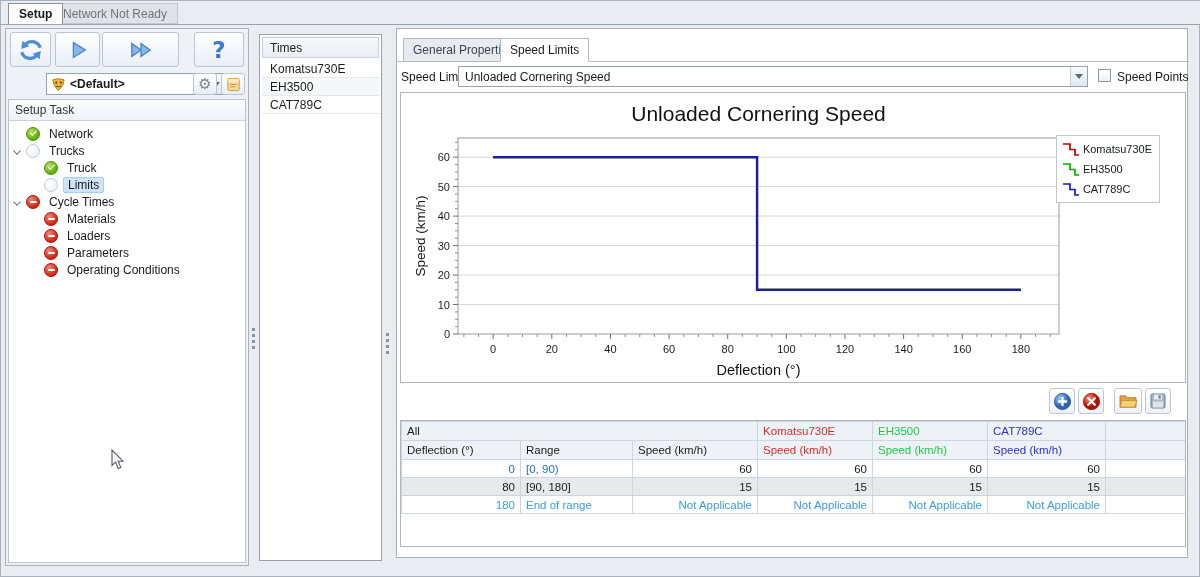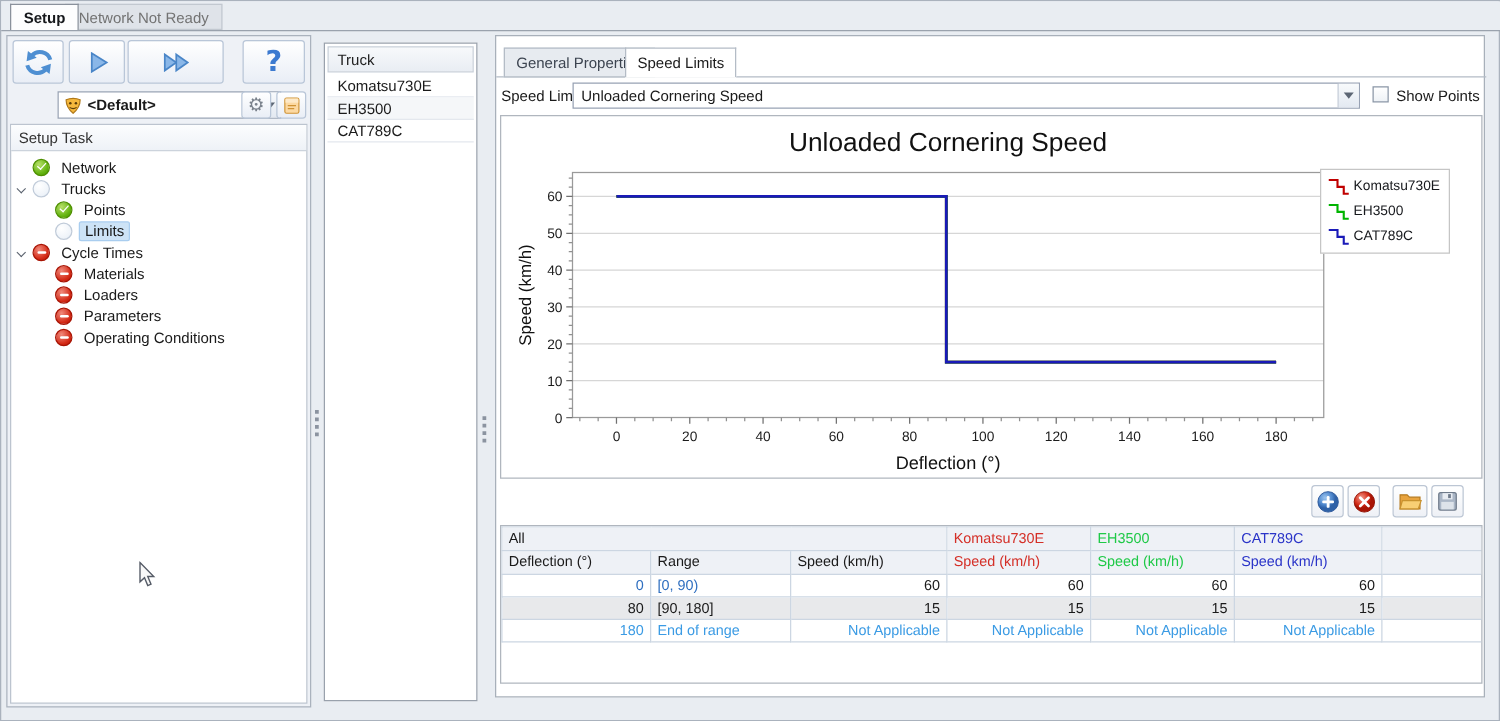--- a/index.html
+++ b/index.html
@@ -160,21 +160,21 @@
           <span class="ticon done"></span>
           <span class="tree-label">Network</span>
         </div>
         <div class="tree-row lvl1">
           <span class="chev"></span>
           <span class="ticon pending"></span>
           <span class="tree-label">Trucks</span>
         </div>
         <div class="tree-row lvl2">
           <span class="ticon done"></span>
-          <span class="tree-label">Points</span>
+          <span class="tree-label">Truck</span>
         </div>
         <div class="tree-row lvl2 selected">
           <span class="ticon pending"></span>
           <span class="tree-label">Limits</span>
         </div>
         <div class="tree-row lvl1">
           <span class="chev"></span>
           <span class="ticon blocked"></span>
           <span class="tree-label">Cycle Times</span>
         </div>
@@ -209,41 +209,41 @@
   <div class="vsplit" style="left:383px;">
     <div class="dots" style="top:305px;">
         <i></i>
         <i></i>
         <i></i>
         <i></i>
       </div>
   </div>
 
   <div class="truck-panel">
-    <div class="truck-header">Truck</div>
+    <div class="truck-header">Times</div>
     <div class="truck-row">Komatsu730E</div>
     <div class="truck-row alt">EH3500</div>
     <div class="truck-row">CAT789C</div>
   </div>
 
   <div class="right-panel">
     <div class="ptab-line"></div>
     <div class="ptab inactive">General Properties</div>
     <div class="ptab active">Speed Limits</div>
 
     <div class="sl-row">
       <span class="sl-label">Speed Limit</span>
       <div class="combo sl-combo">
         <span>Unloaded Cornering Speed</span>
         <div class="arrowbox">
             <div class="tri-down"></div>
           </div>
       </div>
       <div class="cb"></div>
-      <span class="cb-label">Show Points</span>
+      <span class="cb-label">Speed Points</span>
     </div>
 
     <div class="chart-box">
       <svg id="chart-svg" width="784" height="289" viewBox="0 0 784 289">
           <line x1="57" y1="211.5263157894737" x2="658" y2="211.5263157894737" stroke="#d6d6d6" stroke-width="1"></line>
           <line x1="57" y1="182.05263157894737" x2="658" y2="182.05263157894737" stroke="#d6d6d6" stroke-width="1"></line>
           <line x1="57" y1="152.57894736842104" x2="658" y2="152.57894736842104" stroke="#d6d6d6" stroke-width="1"></line>
           <line x1="57" y1="123.10526315789474" x2="658" y2="123.10526315789474" stroke="#d6d6d6" stroke-width="1"></line>
           <line x1="57" y1="93.63157894736841" x2="658" y2="93.63157894736841" stroke="#d6d6d6" stroke-width="1"></line>
           <line x1="57" y1="64.15789473684211" x2="658" y2="64.15789473684211" stroke="#d6d6d6" stroke-width="1"></line>

